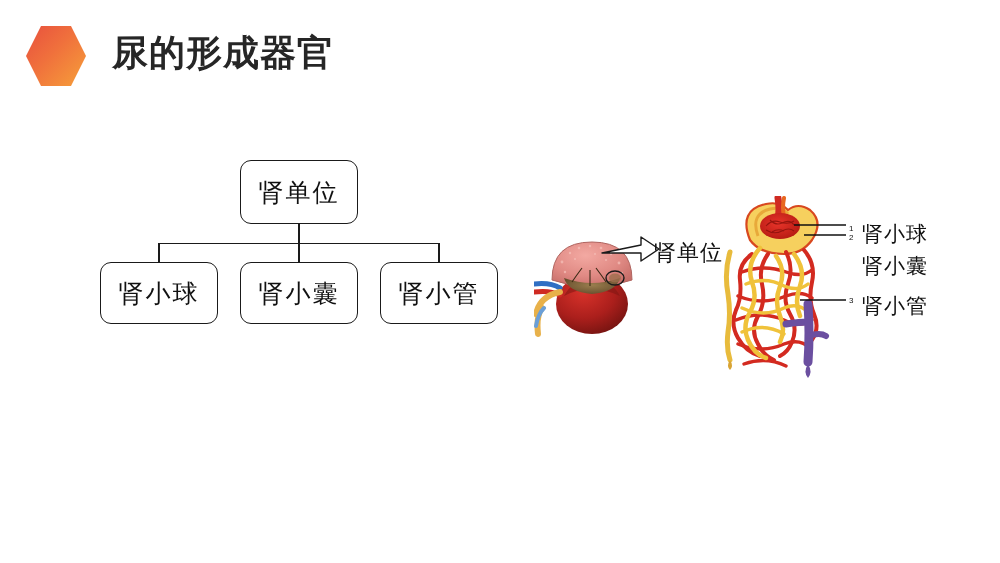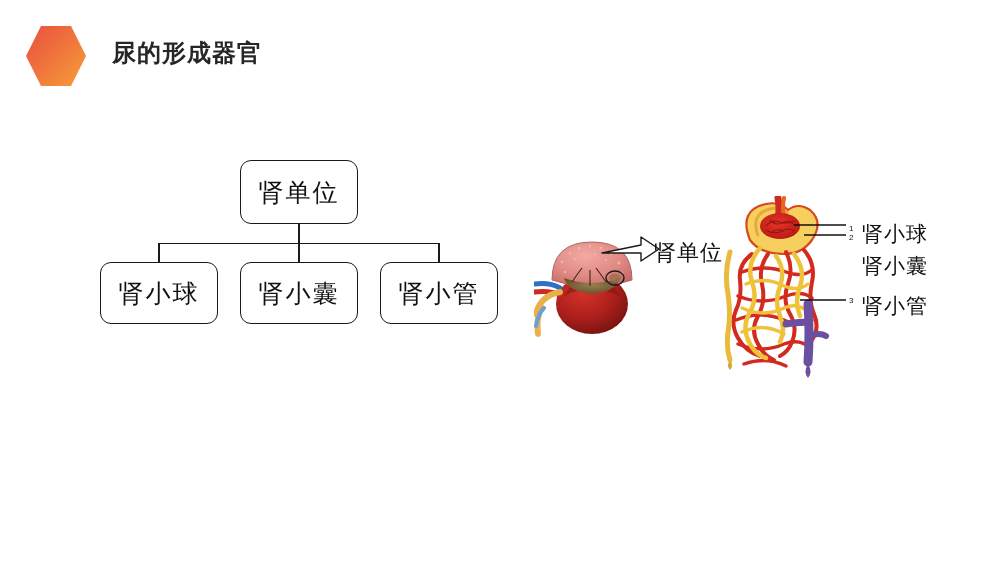--- a/index.html
+++ b/index.html
@@ -30,21 +30,21 @@
     position: absolute;
     left: 25px;
     top: 24px;
     width: 62px;
     height: 64px;
   }
   #slide-title {
     position: absolute;
     left: 112px;
     top: 33px;
-    font-size: 24px;
+    font-size: 36px;
     font-weight: bold;
     color: #262626;
     letter-spacing: 1px;
     white-space: nowrap;
     line-height: 40px;
   }
 
   
   #flowchart {
     position: absolute;

